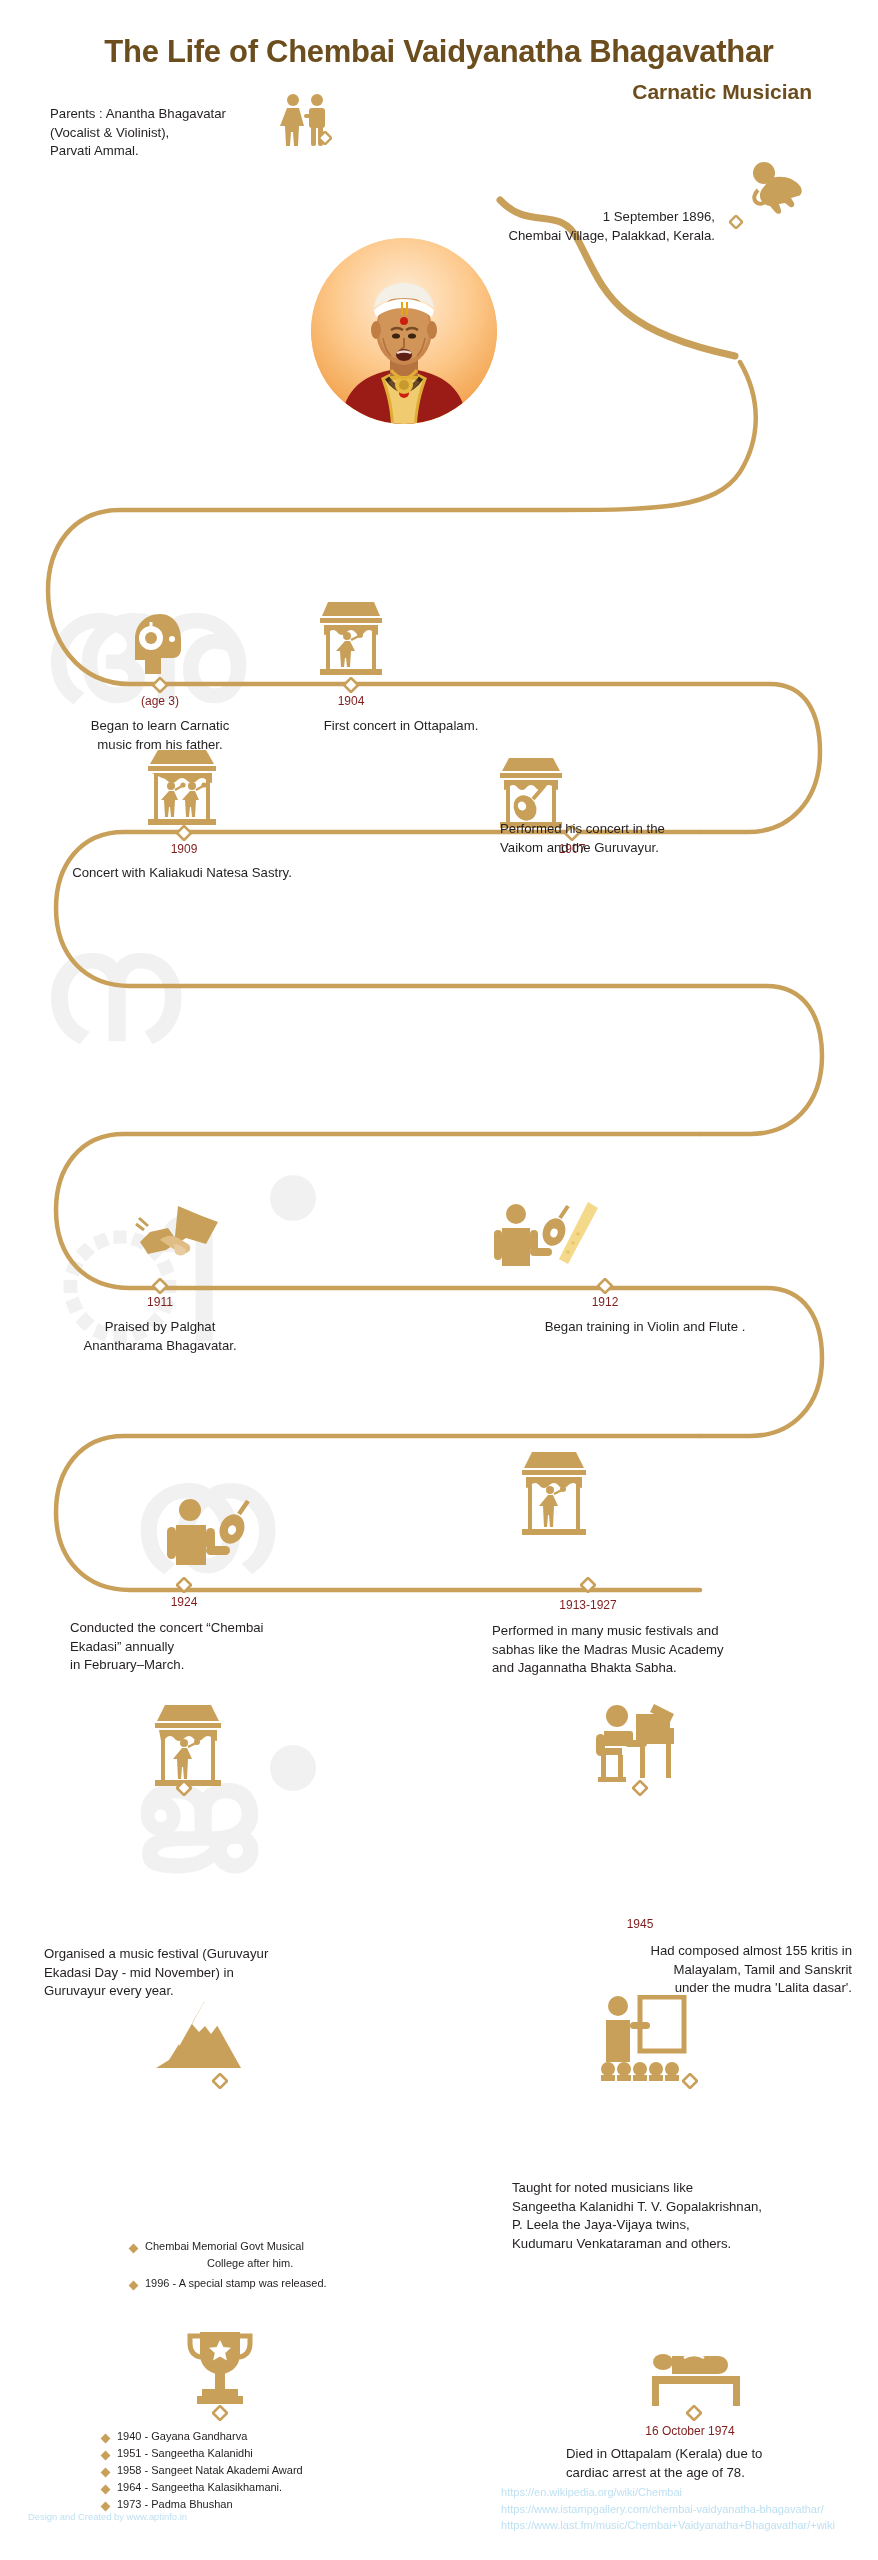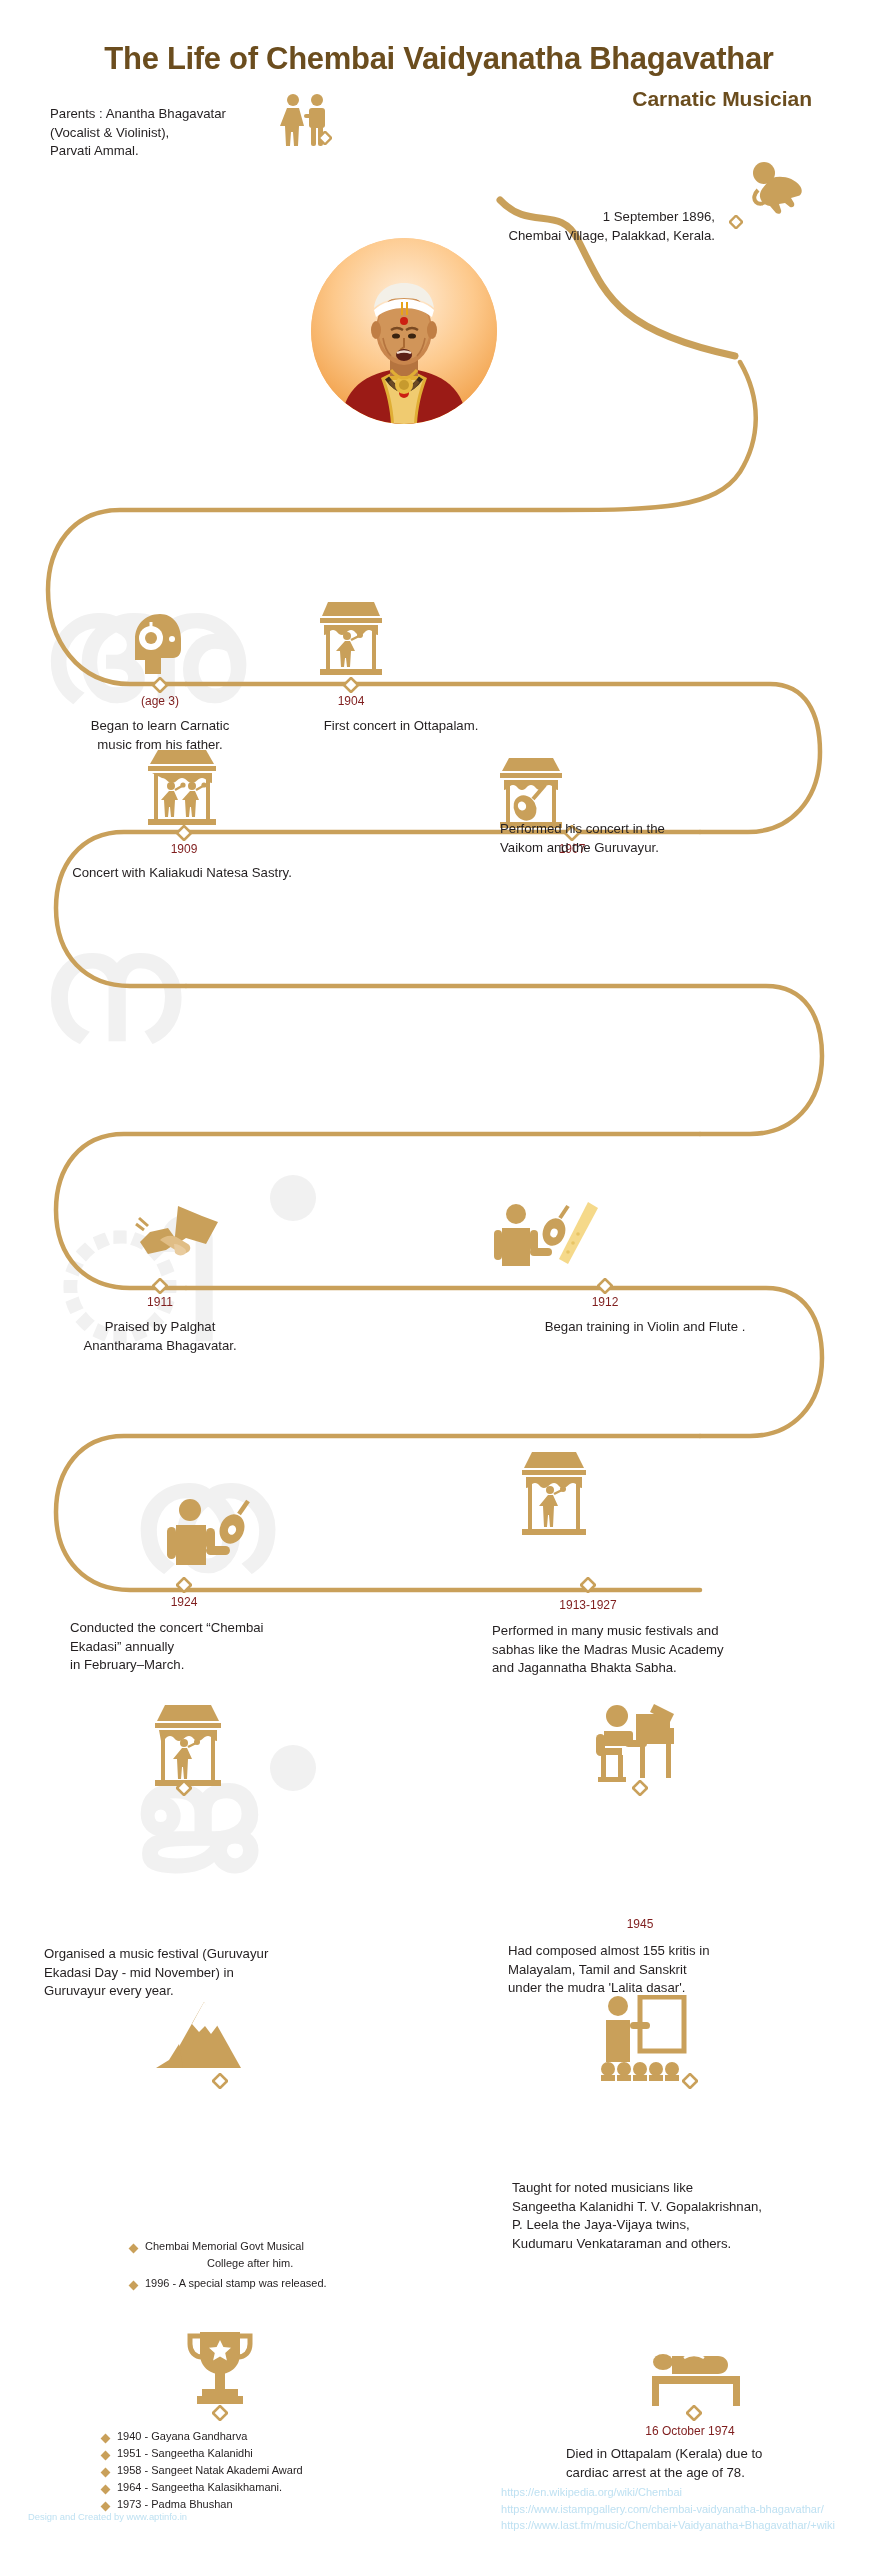--- a/index.html
+++ b/index.html
@@ -9,21 +9,21 @@
     position: relative; overflow: hidden;
     font-family: "Liberation Sans", sans-serif;
     color: #231f20;
   }
   #root { position: relative; width: 878px; height: 2560px; }
 
   
   #pathSvg { position: absolute; left: 0; top: 0; width: 878px; height: 2560px; pointer-events: none; }
 
   
-  .hdr { position: absolute; left: 0; top: 16px; width: 878px; text-align: center; }
+  .hdr { position: absolute; left: 0; top: 9px; width: 878px; text-align: center; }
   .hdr-title {
     font-size: 31px; font-weight: bold; color: #6b4d1e;
     letter-spacing: -0.3px; line-height: 1.15; padding-top: 25px;
     white-space: nowrap;
   }
   .hdr-sub {
     font-size: 21px; font-weight: bold; color: #6b4d1e;
     margin-top: 10px; padding-right: 66px; text-align: right;
   }
 
@@ -443,21 +443,21 @@
         <rect x="44" y="38" width="38" height="6"></rect>
         <rect x="48" y="44" width="5" height="34"></rect>
         <rect x="74" y="44" width="5" height="34"></rect>
       </g>
     </svg>
   </div>
   <svg class="icon" style="left:632px; top:1780px;" width="16" height="16" viewBox="0 0 16 16">
     <rect x="3" y="3" width="10" height="10" transform="rotate(45 8 8)" fill="#fff" stroke="#c9a05a" stroke-width="2.6"></rect>
   </svg>
   <div class="abs year" style="left:590px; top:1917px; width:100px;">1945</div>
-  <div class="abs txt" style="left:492px; top:1942px; width:360px; text-align:left;margin-left:16px;">
+  <div class="abs txt" style="left:492px; top:1942px; width:360px; text-align:right;">
     <div>Had composed almost 155 kritis in</div>
     <div>Malayalam, Tamil and Sanskrit</div>
     <div>under the mudra 'Lalita dasar'.</div>
   </div>
 
   <div class="icon" style="left:155px; top:2000px;">
     <svg width="98" height="70" viewBox="0 0 98 70">
       <g class="gold">
         <path d="M49 2L86 68H12z"></path>
         <path d="M24 44L14 60l-13 8h27z"></path>

